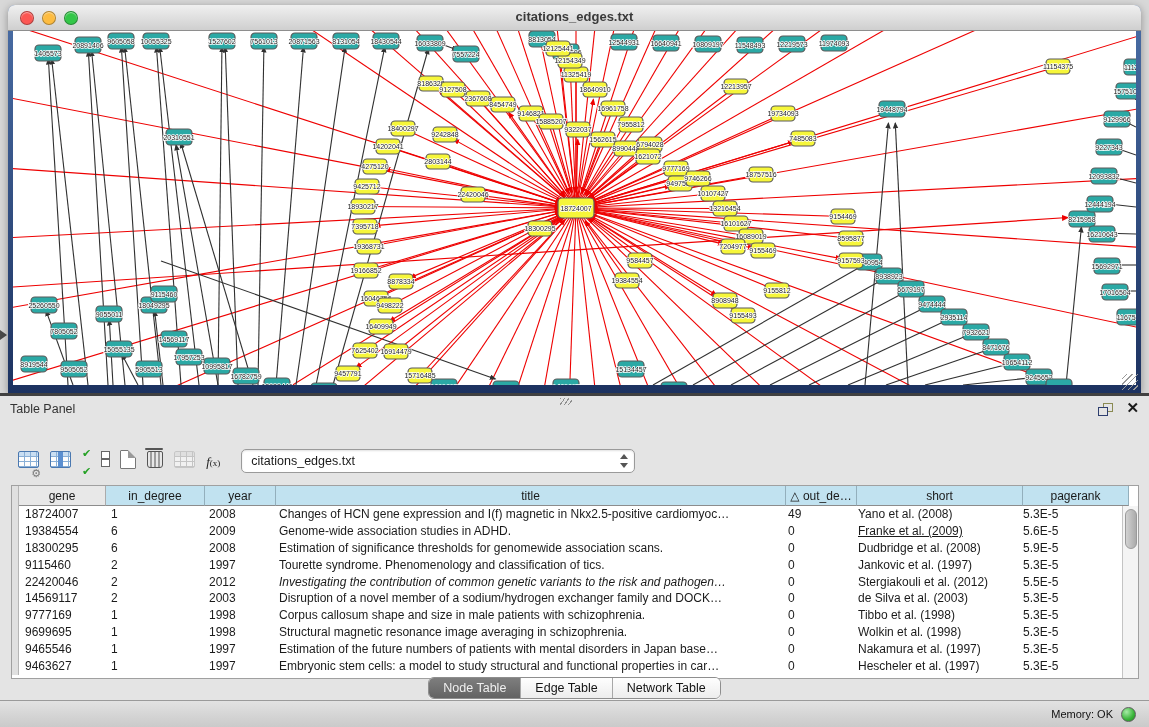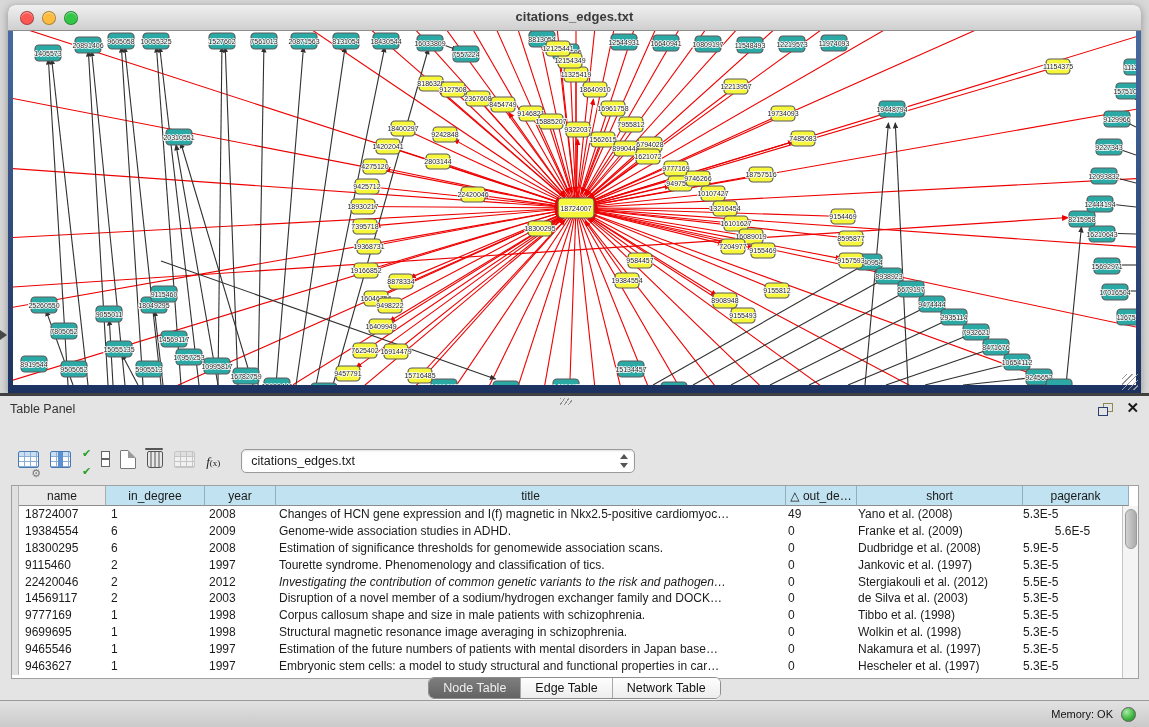--- a/index.html
+++ b/index.html
@@ -553,21 +553,21 @@
           <span class="carrows">
             <span class="up"></span>
             <span class="dn"></span>
           </span>
         </div>
       </div>
 
     <div class="table-wrap">
       <div class="thead" id="thead">
           <div class="gutter"></div>
-          <div class="th gray" style="width: 86px;">name</div>
+          <div class="th gray" style="width: 86px;">gene</div>
           <div class="th" style="width: 98px;">in_degree</div>
           <div class="th" style="width: 70px;">year</div>
           <div class="th" style="width: 509px;">title</div>
           <div class="th" style="width: 70px;">△ out_de…</div>
           <div class="th" style="width: 165px;">short</div>
           <div class="th" style="width: 105px;">pagerank</div>
         </div>
       <div id="tbody">
           <div class="trow">
             <div class="gutter"></div>
@@ -579,22 +579,22 @@
             <div class="td" style="width: 165px;">Yano et al. (2008)</div>
             <div class="td" style="width: 105px;">5.3E-5</div>
           </div>
           <div class="trow">
             <div class="gutter"></div>
             <div class="td" style="width: 86px;">19384554</div>
             <div class="td" style="width: 98px;">6</div>
             <div class="td" style="width: 70px;">2009</div>
             <div class="td" style="width: 509px;">Genome-wide association studies in ADHD.</div>
             <div class="td" style="width: 70px;">0</div>
-            <div class="td" style="width: 165px;">Franke et al. (2009)</div>
-            <div class="td" style="width: 105px; text-align: center;">5.6E-5</div>
+            <div class="td" style="width: 165px; text-decoration: underline;">Franke et al. (2009)</div>
+            <div class="td" style="width: 105px;">5.6E-5</div>
           </div>
           <div class="trow">
             <div class="gutter"></div>
             <div class="td" style="width: 86px;">18300295</div>
             <div class="td" style="width: 98px;">6</div>
             <div class="td" style="width: 70px;">2008</div>
             <div class="td" style="width: 509px;">Estimation of significance thresholds for genomewide association scans.</div>
             <div class="td" style="width: 70px;">0</div>
             <div class="td" style="width: 165px;">Dudbridge et al. (2008)</div>
             <div class="td" style="width: 105px;">5.9E-5</div>

